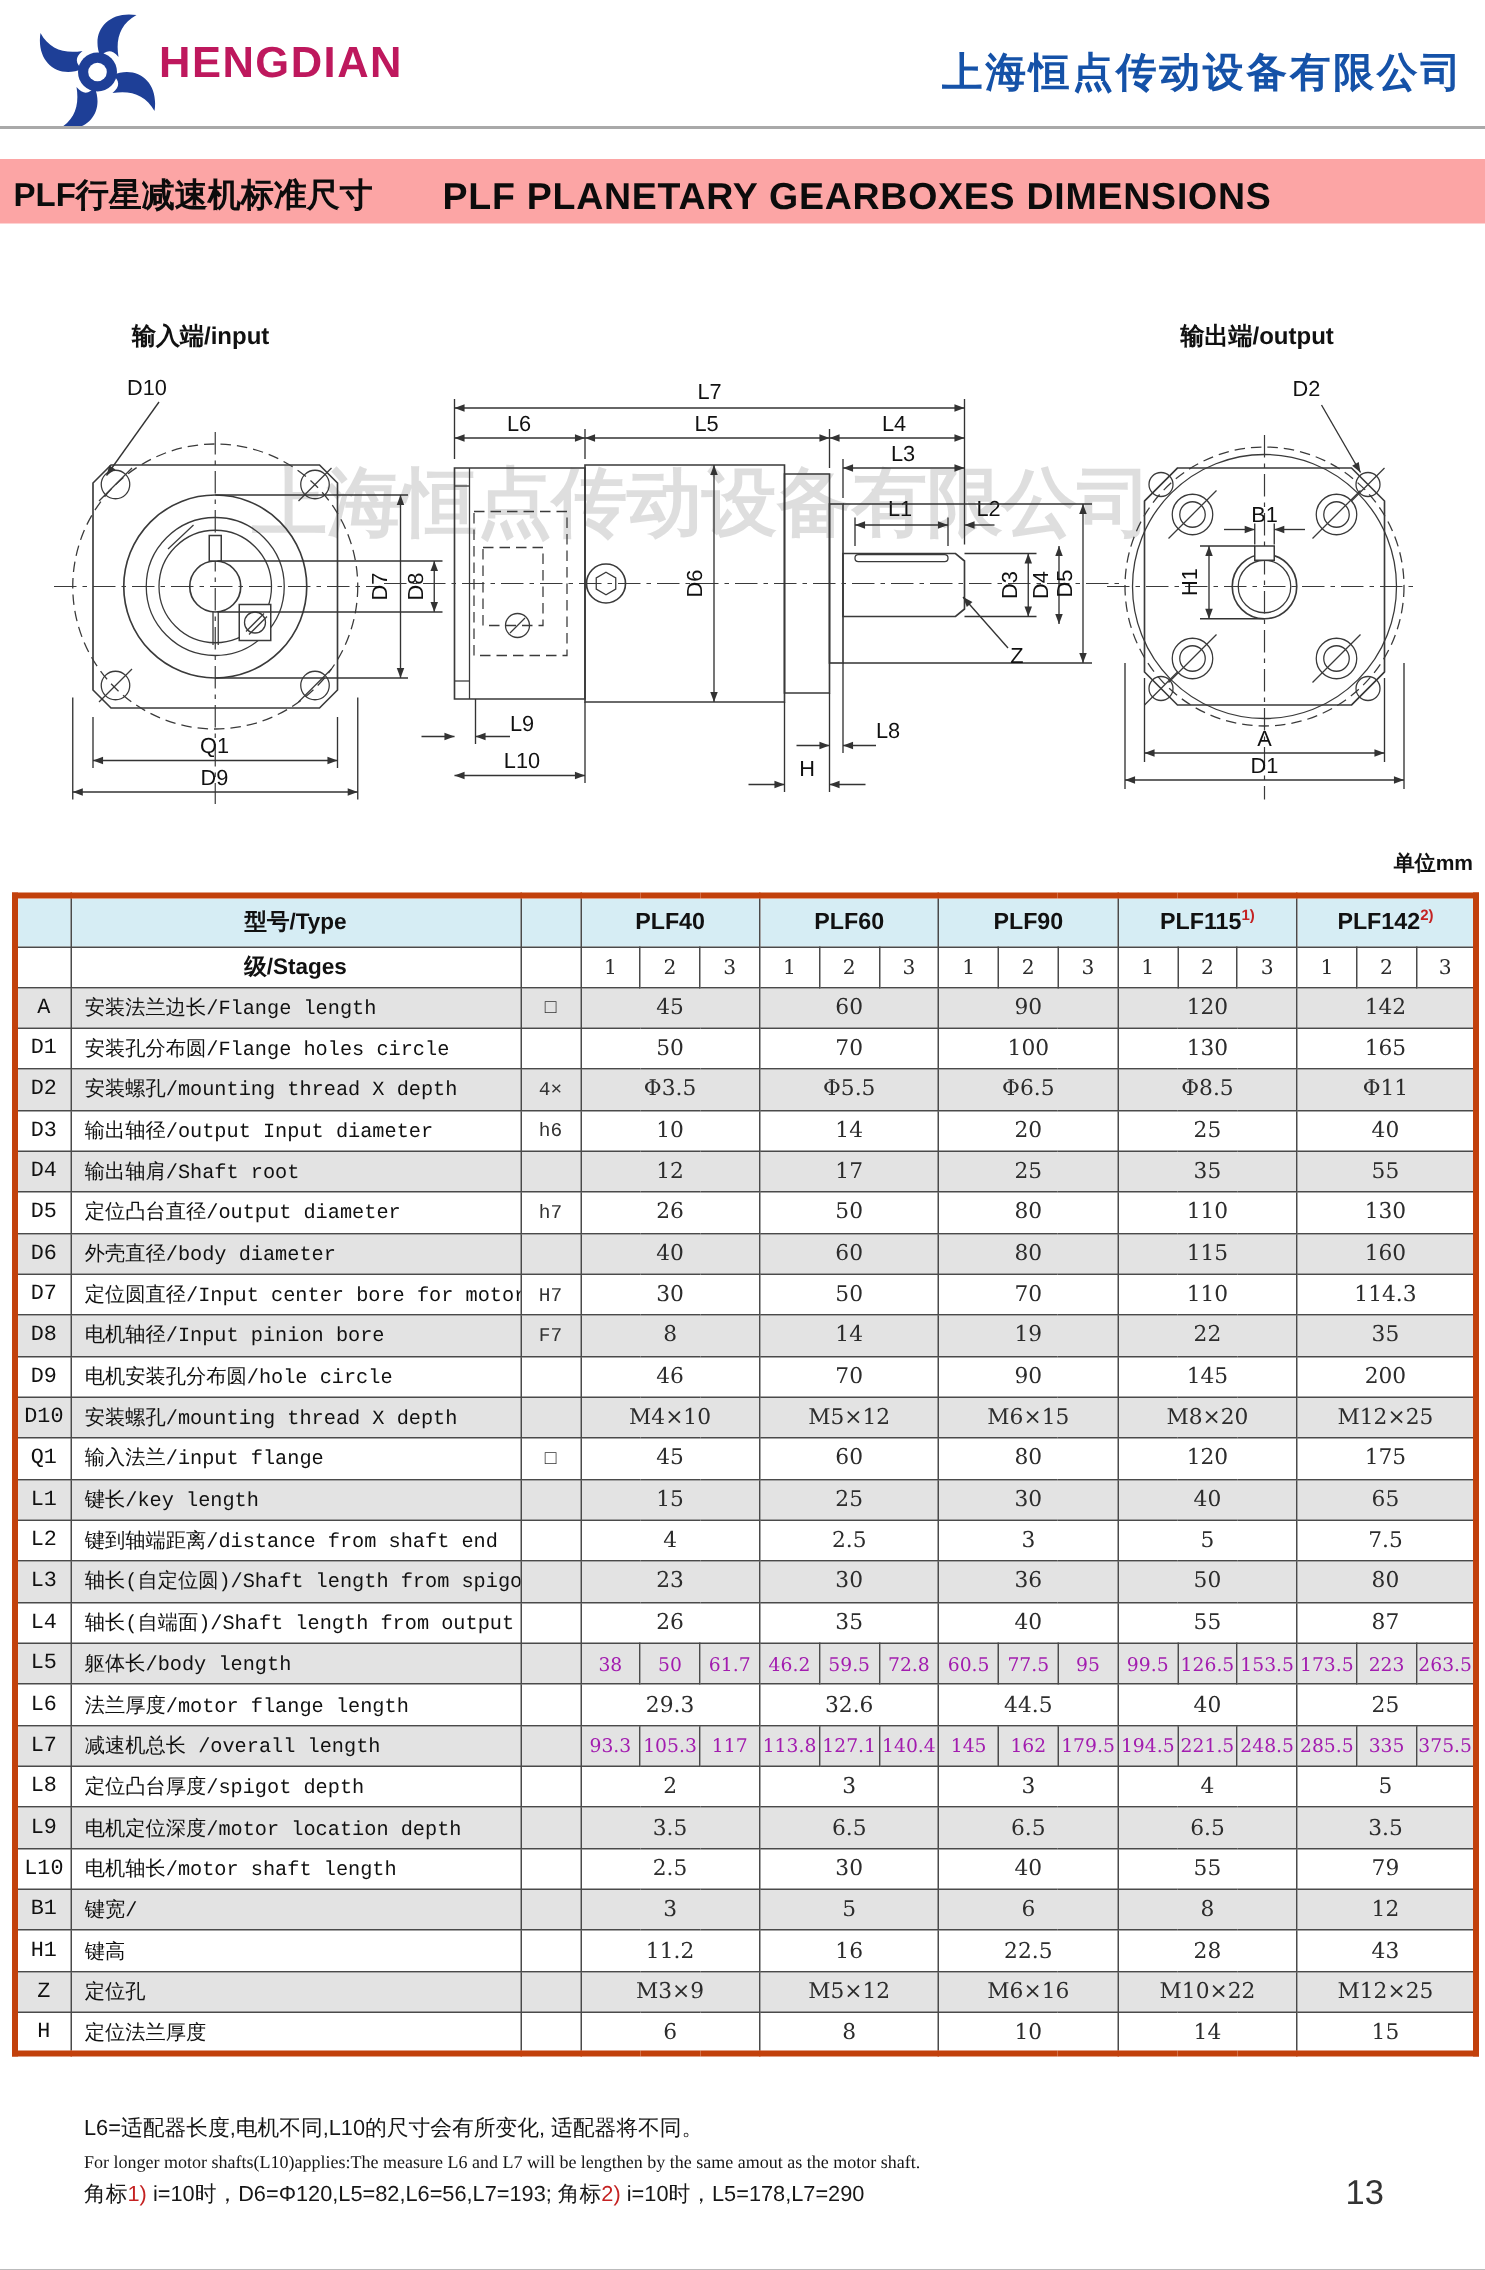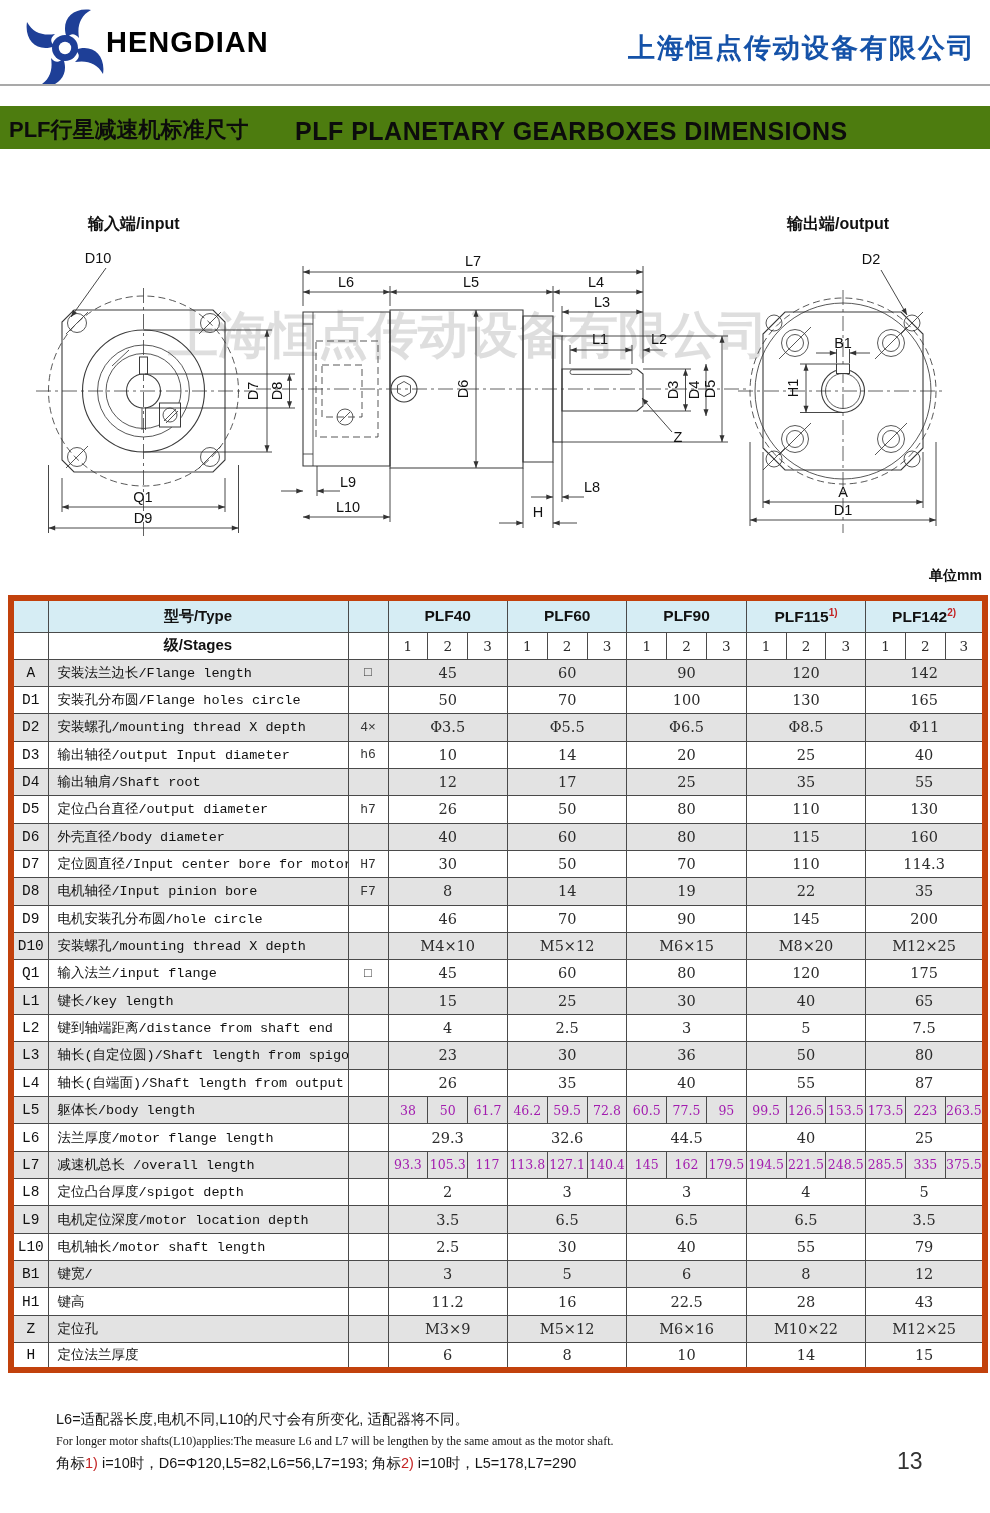--- a/index.html
+++ b/index.html
@@ -1,40 +1,40 @@
 <!DOCTYPE html>
 <html><head>
 <meta charset="utf-8">
 <style>
   html,body{margin:0;padding:0;background:#888;}
   .page{position:relative;width:990px;height:1513px;background:#ffffff;overflow:hidden;
         font-family:"Liberation Sans",sans-serif;color:#111;}
   
   .logo{position:absolute;left:26px;top:8px;width:78px;height:78px;}
-  .brand{position:absolute;left:106px;top:26px;font-size:29px;font-weight:bold;color:#000000;letter-spacing:1px;}
+  .brand{position:absolute;left:106px;top:26px;font-size:29px;font-weight:bold;color:#be185d;letter-spacing:1px;}
   .company{position:absolute;right:14px;top:30px;font-size:27px;font-weight:bold;color:#1552a8;letter-spacing:2px;}
   .hdr-rule{position:absolute;left:0;top:84px;width:990px;height:2px;background:#a9a9a9;}
-  .banner{position:absolute;left:0;top:106px;width:990px;height:43px;background:#4d7c0f;}
+  .banner{position:absolute;left:0;top:106px;width:990px;height:43px;background:#fca5a5;}
   .banner .zh{position:absolute;left:9px;top:9px;font-size:22px;font-weight:600;color:#0c0c0c;}
   .banner .en{position:absolute;left:295px;top:11px;font-size:25px;font-weight:600;letter-spacing:.5px;color:#0c0c0c;}
   
   svg.draw{position:absolute;left:0;top:150px;}
   .ln{stroke:#3a3a3a;stroke-width:1.1;fill:none;}
   .thin{stroke:#3a3a3a;stroke-width:.85;fill:none;}
   .dsh{stroke-dasharray:7 4;}
   .cl{stroke:#3a3a3a;stroke-width:.8;fill:none;stroke-dasharray:15 4 3 4;}
   .dim{stroke:#333;stroke-width:.9;fill:none;}
   text.dlab{font:14.5px "Liberation Sans",sans-serif;fill:#111;text-anchor:middle;}
   text.vlab{font:16px "Liberation Sans",sans-serif;font-weight:bold;fill:#111;}
   text.wm{font:bold 50px "Liberation Sans",sans-serif;fill:#d7d7d7;opacity:.8;}
   .wfill{fill:#fff;stroke:#3a3a3a;stroke-width:1;}
   
   .unit-note{position:absolute;right:8px;top:567px;font-size:14px;font-weight:bold;}
   table.dim-table{position:absolute;left:8px;top:595px;width:974px;border-collapse:collapse;
-                  table-layout:fixed;border:6px solid #c2410c;}
+                  table-layout:fixed;border:4px solid #c2410c;}
   .dim-table td{border:1px solid #4a4a4a;text-align:center;vertical-align:middle;padding:0;
                 overflow:hidden;white-space:nowrap;}
   tr.row-type{height:34px;}
   tr.row-type td{background:#d6edf4;}
   tr.row-stages{height:27px;}
   tr.data{height:27.35px;}
   tr.gray td{background:#e3e3e3;}
   td.c-letter{font-family:"Liberation Mono","DejaVu Sans Mono",monospace;font-size:14.5px;}
   td.c-label{text-align:left;padding-left:9px;font-family:"Liberation Mono","DejaVu Sans Mono",monospace;font-size:13.5px;}
   td.c-tol{font-family:"Liberation Mono","DejaVu Sans Mono",monospace;font-size:13px;color:#333;}

